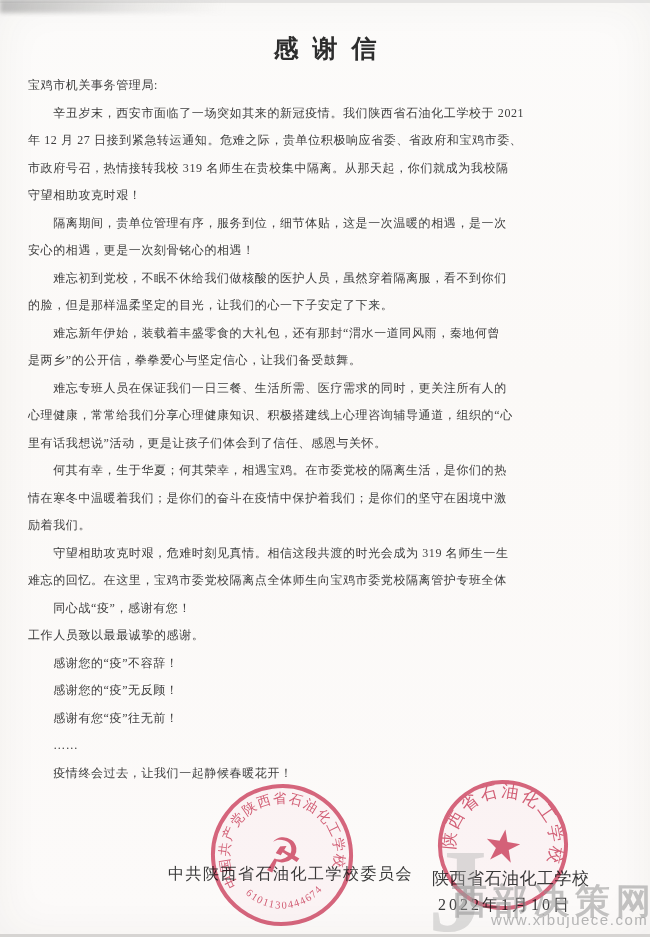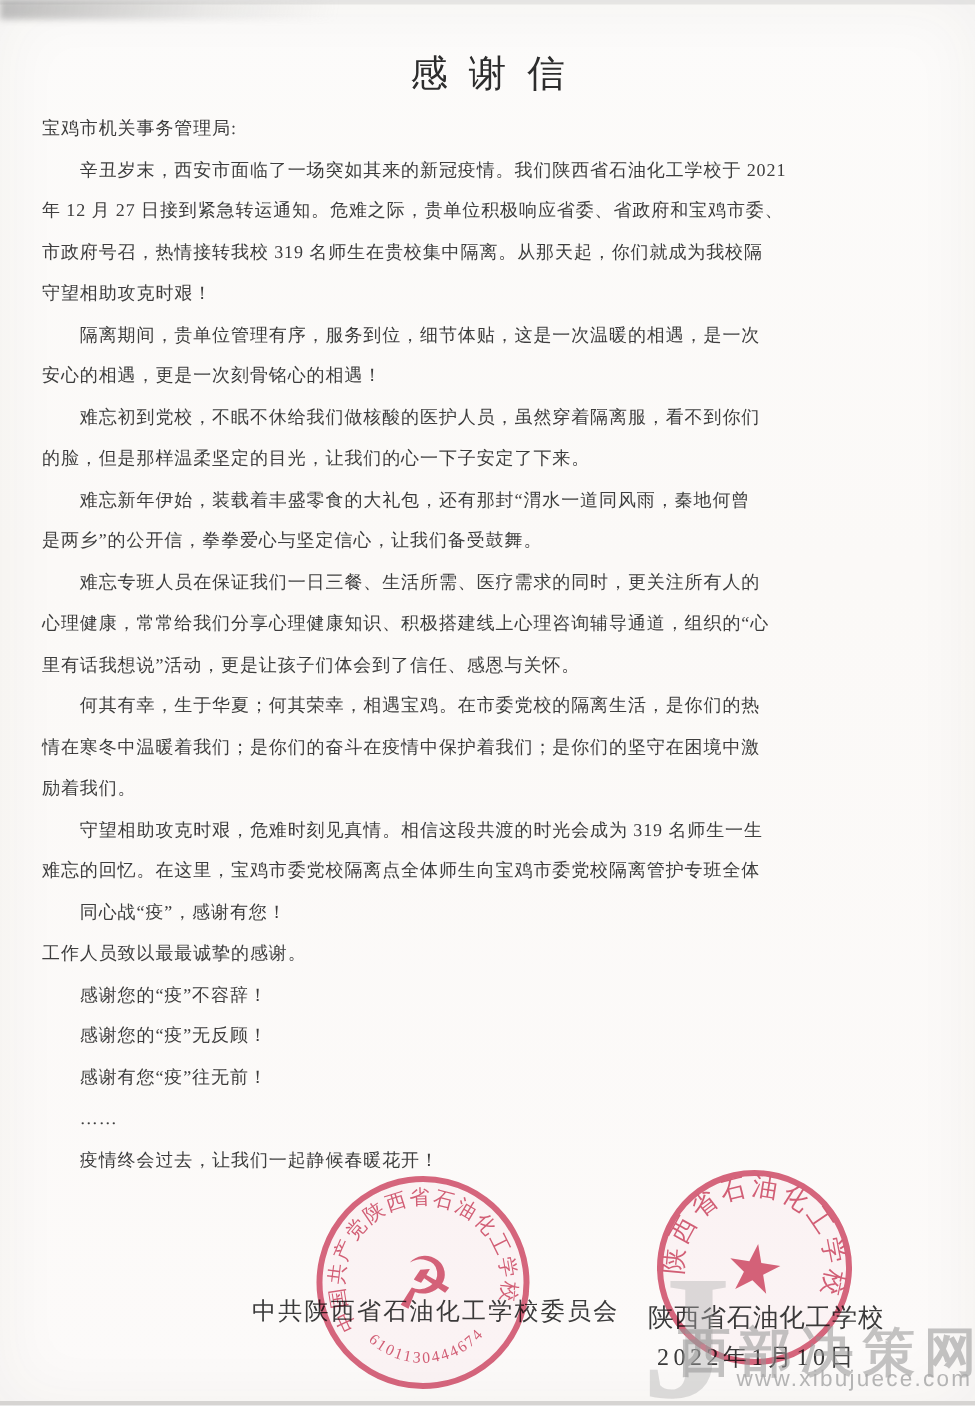--- a/index.html
+++ b/index.html
@@ -11,21 +11,21 @@
   }
   .scan-smudge-top{
     position:absolute;left:0;top:0;width:250px;height:13px;
     background:linear-gradient(100deg,rgba(120,120,120,.45),rgba(165,165,165,.18) 55%,rgba(200,200,200,0) 90%);
     filter:blur(2px);
   }
   .scan-strip-top{position:absolute;left:0;top:0;width:100%;height:3px;background:rgba(175,175,175,.25);}
   .scan-strip-bottom{position:absolute;left:0;bottom:0;width:100%;height:3px;background:#d6d4d2;}
   .title{
     position:absolute;top:32px;left:0;width:100%;margin:0;text-align:center;
-    font-size:25px;font-weight:normal;color:#2d2d2d;letter-spacing:14px;text-indent:14px;
+    font-size:25px;font-weight:bold;color:#2d2d2d;letter-spacing:14px;text-indent:14px;
   }
   .body-lines{
     position:absolute;left:28px;top:72px;width:600px;color:#3d3d3d;
     font-size:12px;
   }
   .line{height:27.5px;line-height:27.5px;white-space:nowrap;letter-spacing:0.6px;}
   .sig{position:absolute;color:#3a3a3a;white-space:nowrap;}
   .sig-committee{left:168px;top:864px;font-size:16px;letter-spacing:1.5px;}
   .sig-school{left:432px;top:867px;font-size:17px;letter-spacing:0.5px;}
   .sig-date{left:438px;top:895px;font-size:16px;letter-spacing:3px;}

